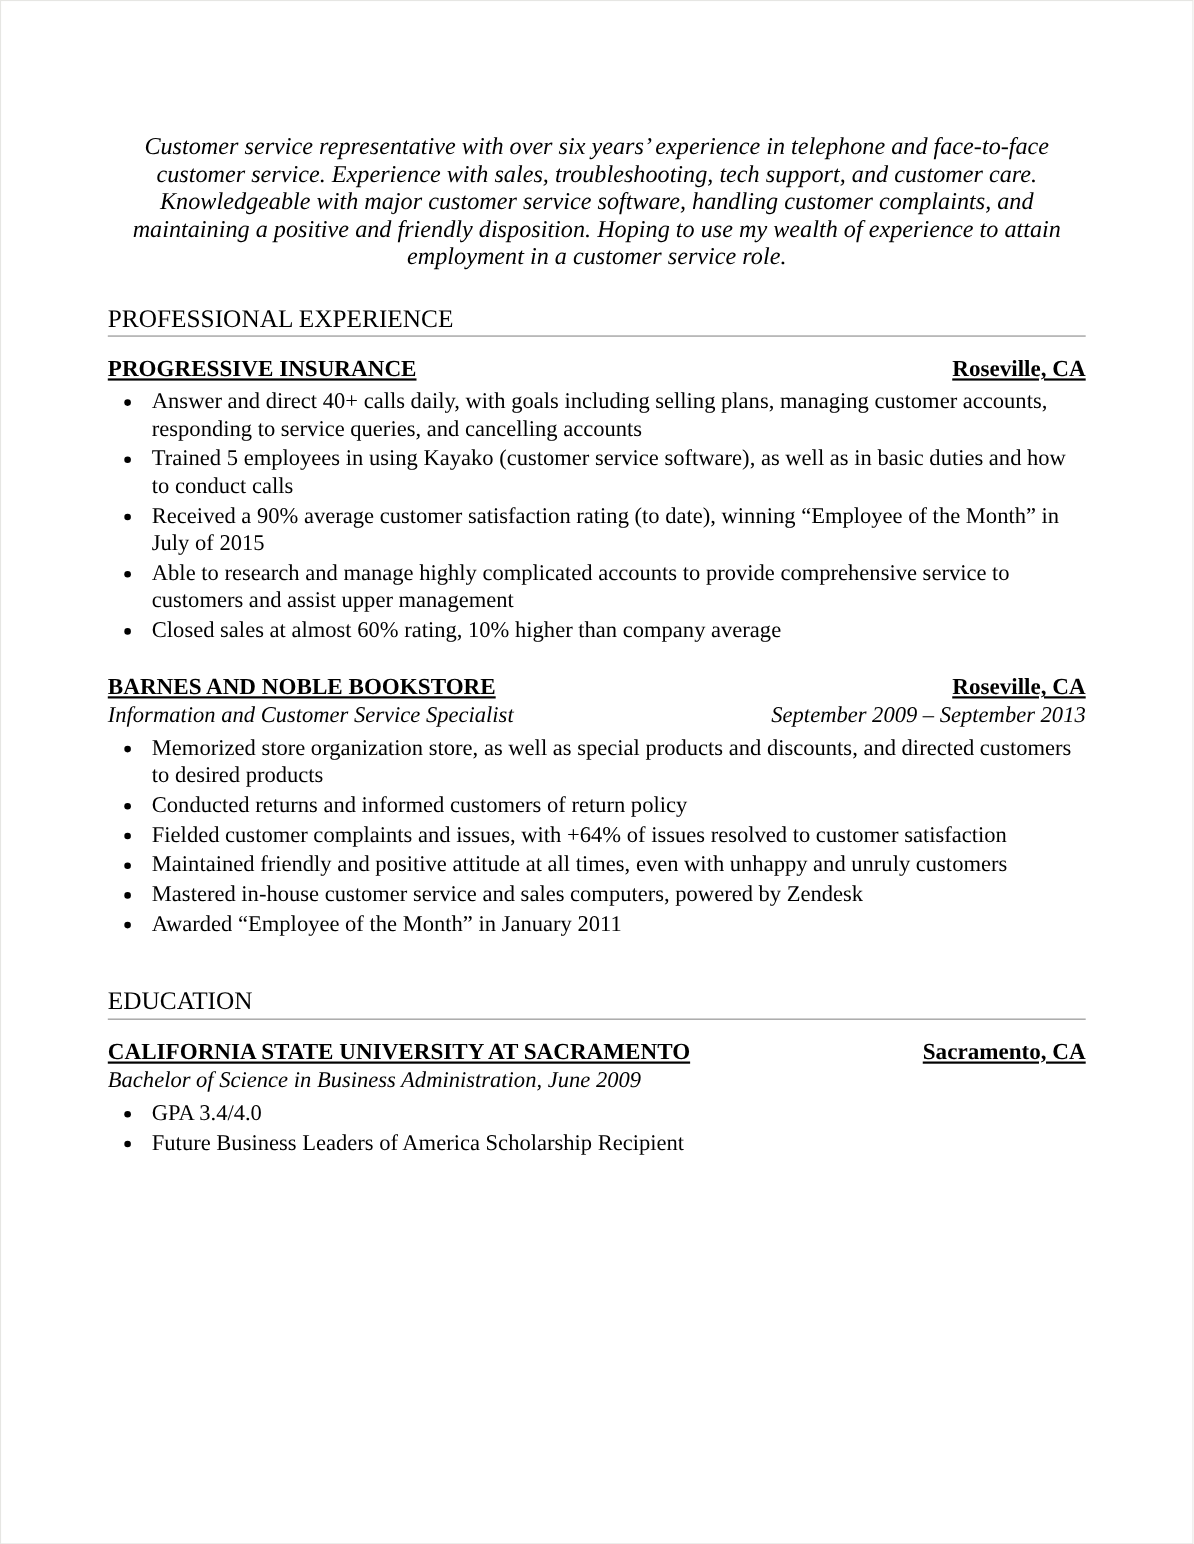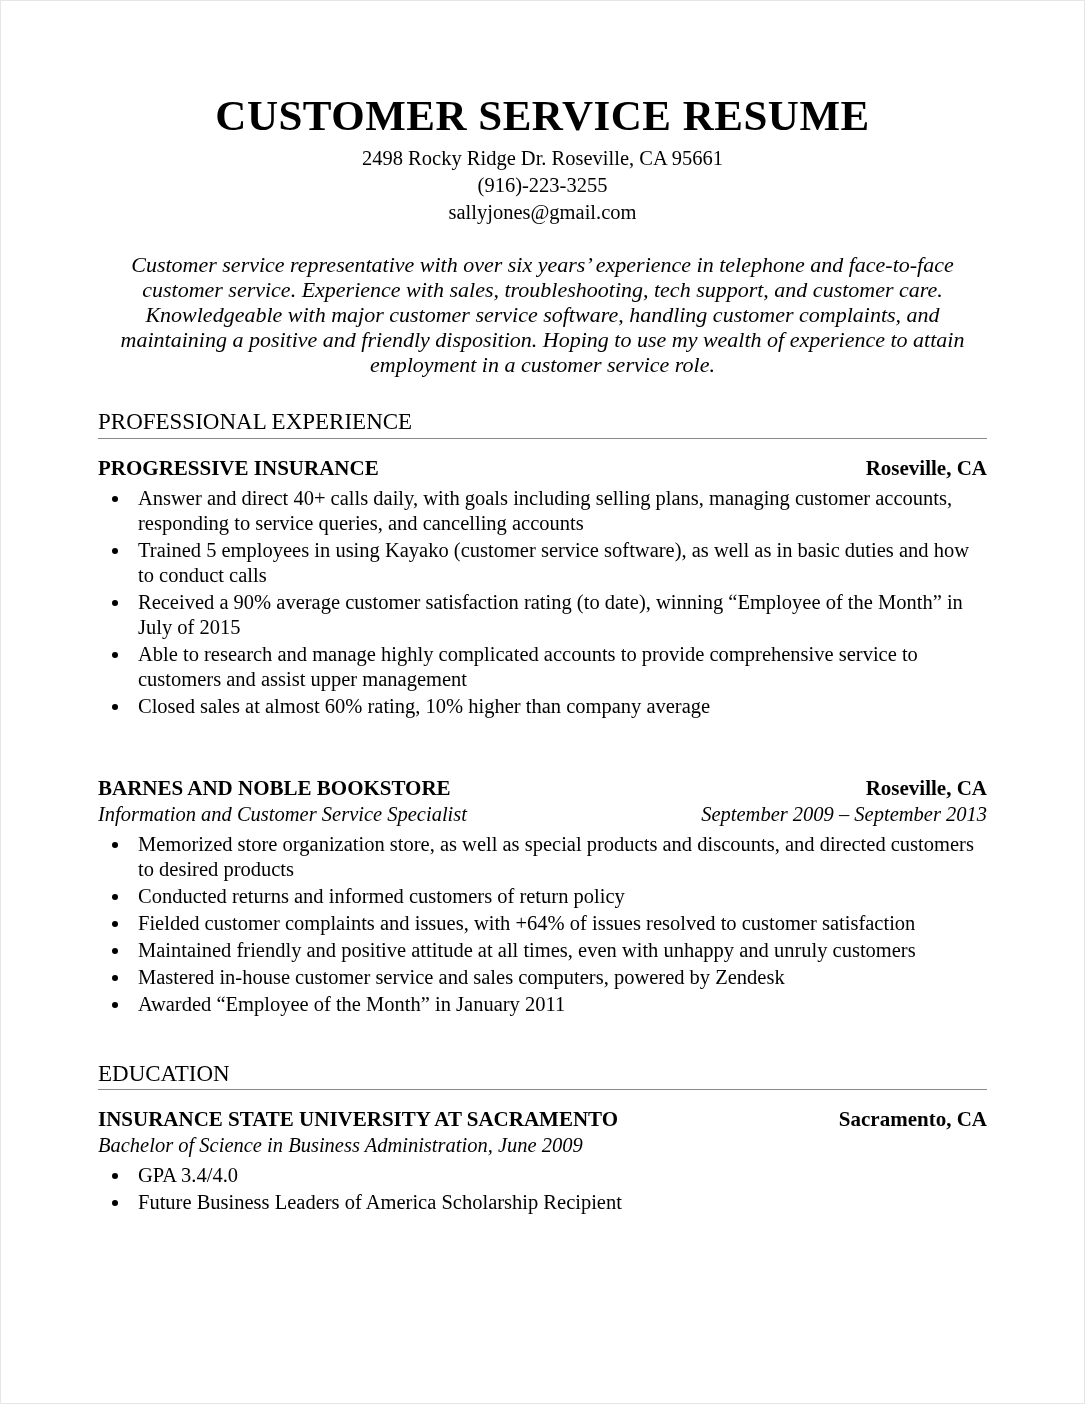--- a/index.html
+++ b/index.html
@@ -48,55 +48,49 @@
   .section-heading {
     font-size: 23px;
     font-weight: normal;
     line-height: 1.15;
     padding-bottom: 2px;
     border-bottom: 1.5px solid #8a8a8a;
   }
 
   
   .entry { margin-top: 16px; }
-  .entry + .entry { margin-top: 56px; }
+  .entry + .entry { margin-top: 25px; }
   .entry-row {
     display: flex;
     justify-content: space-between;
     align-items: baseline;
     font-size: 21px;
     line-height: 26px;
   }
-  .entry-row .bold { font-weight: bold; }
+  .entry-row .bold { font-weight: bold; text-decoration: underline; }
   .entry-row .italic { font-style: italic; font-size: 20.5px; }
 
   ul.bullets {
     list-style: disc;
     margin-top: 5px;
     padding-left: 33px;
     font-size: 20.5px;
     line-height: 25px;
   }
   ul.bullets li {
     padding-left: 7px;
     margin-bottom: 2px;
   }
   .section > ul.bullets { margin-top: 10px; padding-left: 36px; }
 </style>
 </head>
 <body>
 
 <div class="page">
 
-  <header class="resume-header">
-    <h1 class="resume-title">CUSTOMER SERVICE RESUME</h1>
-    <div class="contact-line">2498 Rocky Ridge Dr. Roseville, CA 95661</div>
-    <div class="contact-line">(916)-223-3255</div>
-    <div class="contact-line">sallyjones@gmail.com</div>
-  </header>
 
   <p class="summary">Customer service representative with over six years’ experience in telephone and face-to-face customer service. Experience with sales, troubleshooting, tech support, and customer care. Knowledgeable with major customer service software, handling customer complaints, and maintaining a positive and friendly disposition. Hoping to use my wealth of experience to attain employment in a customer service role.</p>
 
   <section class="section">
     <h2 class="section-heading">PROFESSIONAL EXPERIENCE</h2>
 
     <div class="entry">
       <div class="entry-row">
         <span class="bold">PROGRESSIVE INSURANCE</span>
         <span class="bold">Roseville, CA</span>
@@ -128,21 +122,21 @@
           <li>Awarded “Employee of the Month” in January 2011</li>
         </ul>
     </div>
   </section>
 
   <section class="section gap-large">
     <h2 class="section-heading">EDUCATION</h2>
 
     <div class="entry">
       <div class="entry-row">
-        <span class="bold">INSURANCE STATE UNIVERSITY AT SACRAMENTO</span>
+        <span class="bold">CALIFORNIA STATE UNIVERSITY AT SACRAMENTO</span>
         <span class="bold">Sacramento, CA</span>
       </div>
       <div class="entry-row">
         <span class="italic">Bachelor of Science in Business Administration, June 2009</span>
       </div>
       <ul class="bullets">
           <li>GPA 3.4/4.0</li>
           <li>Future Business Leaders of America Scholarship Recipient</li>
         </ul>
     </div>

